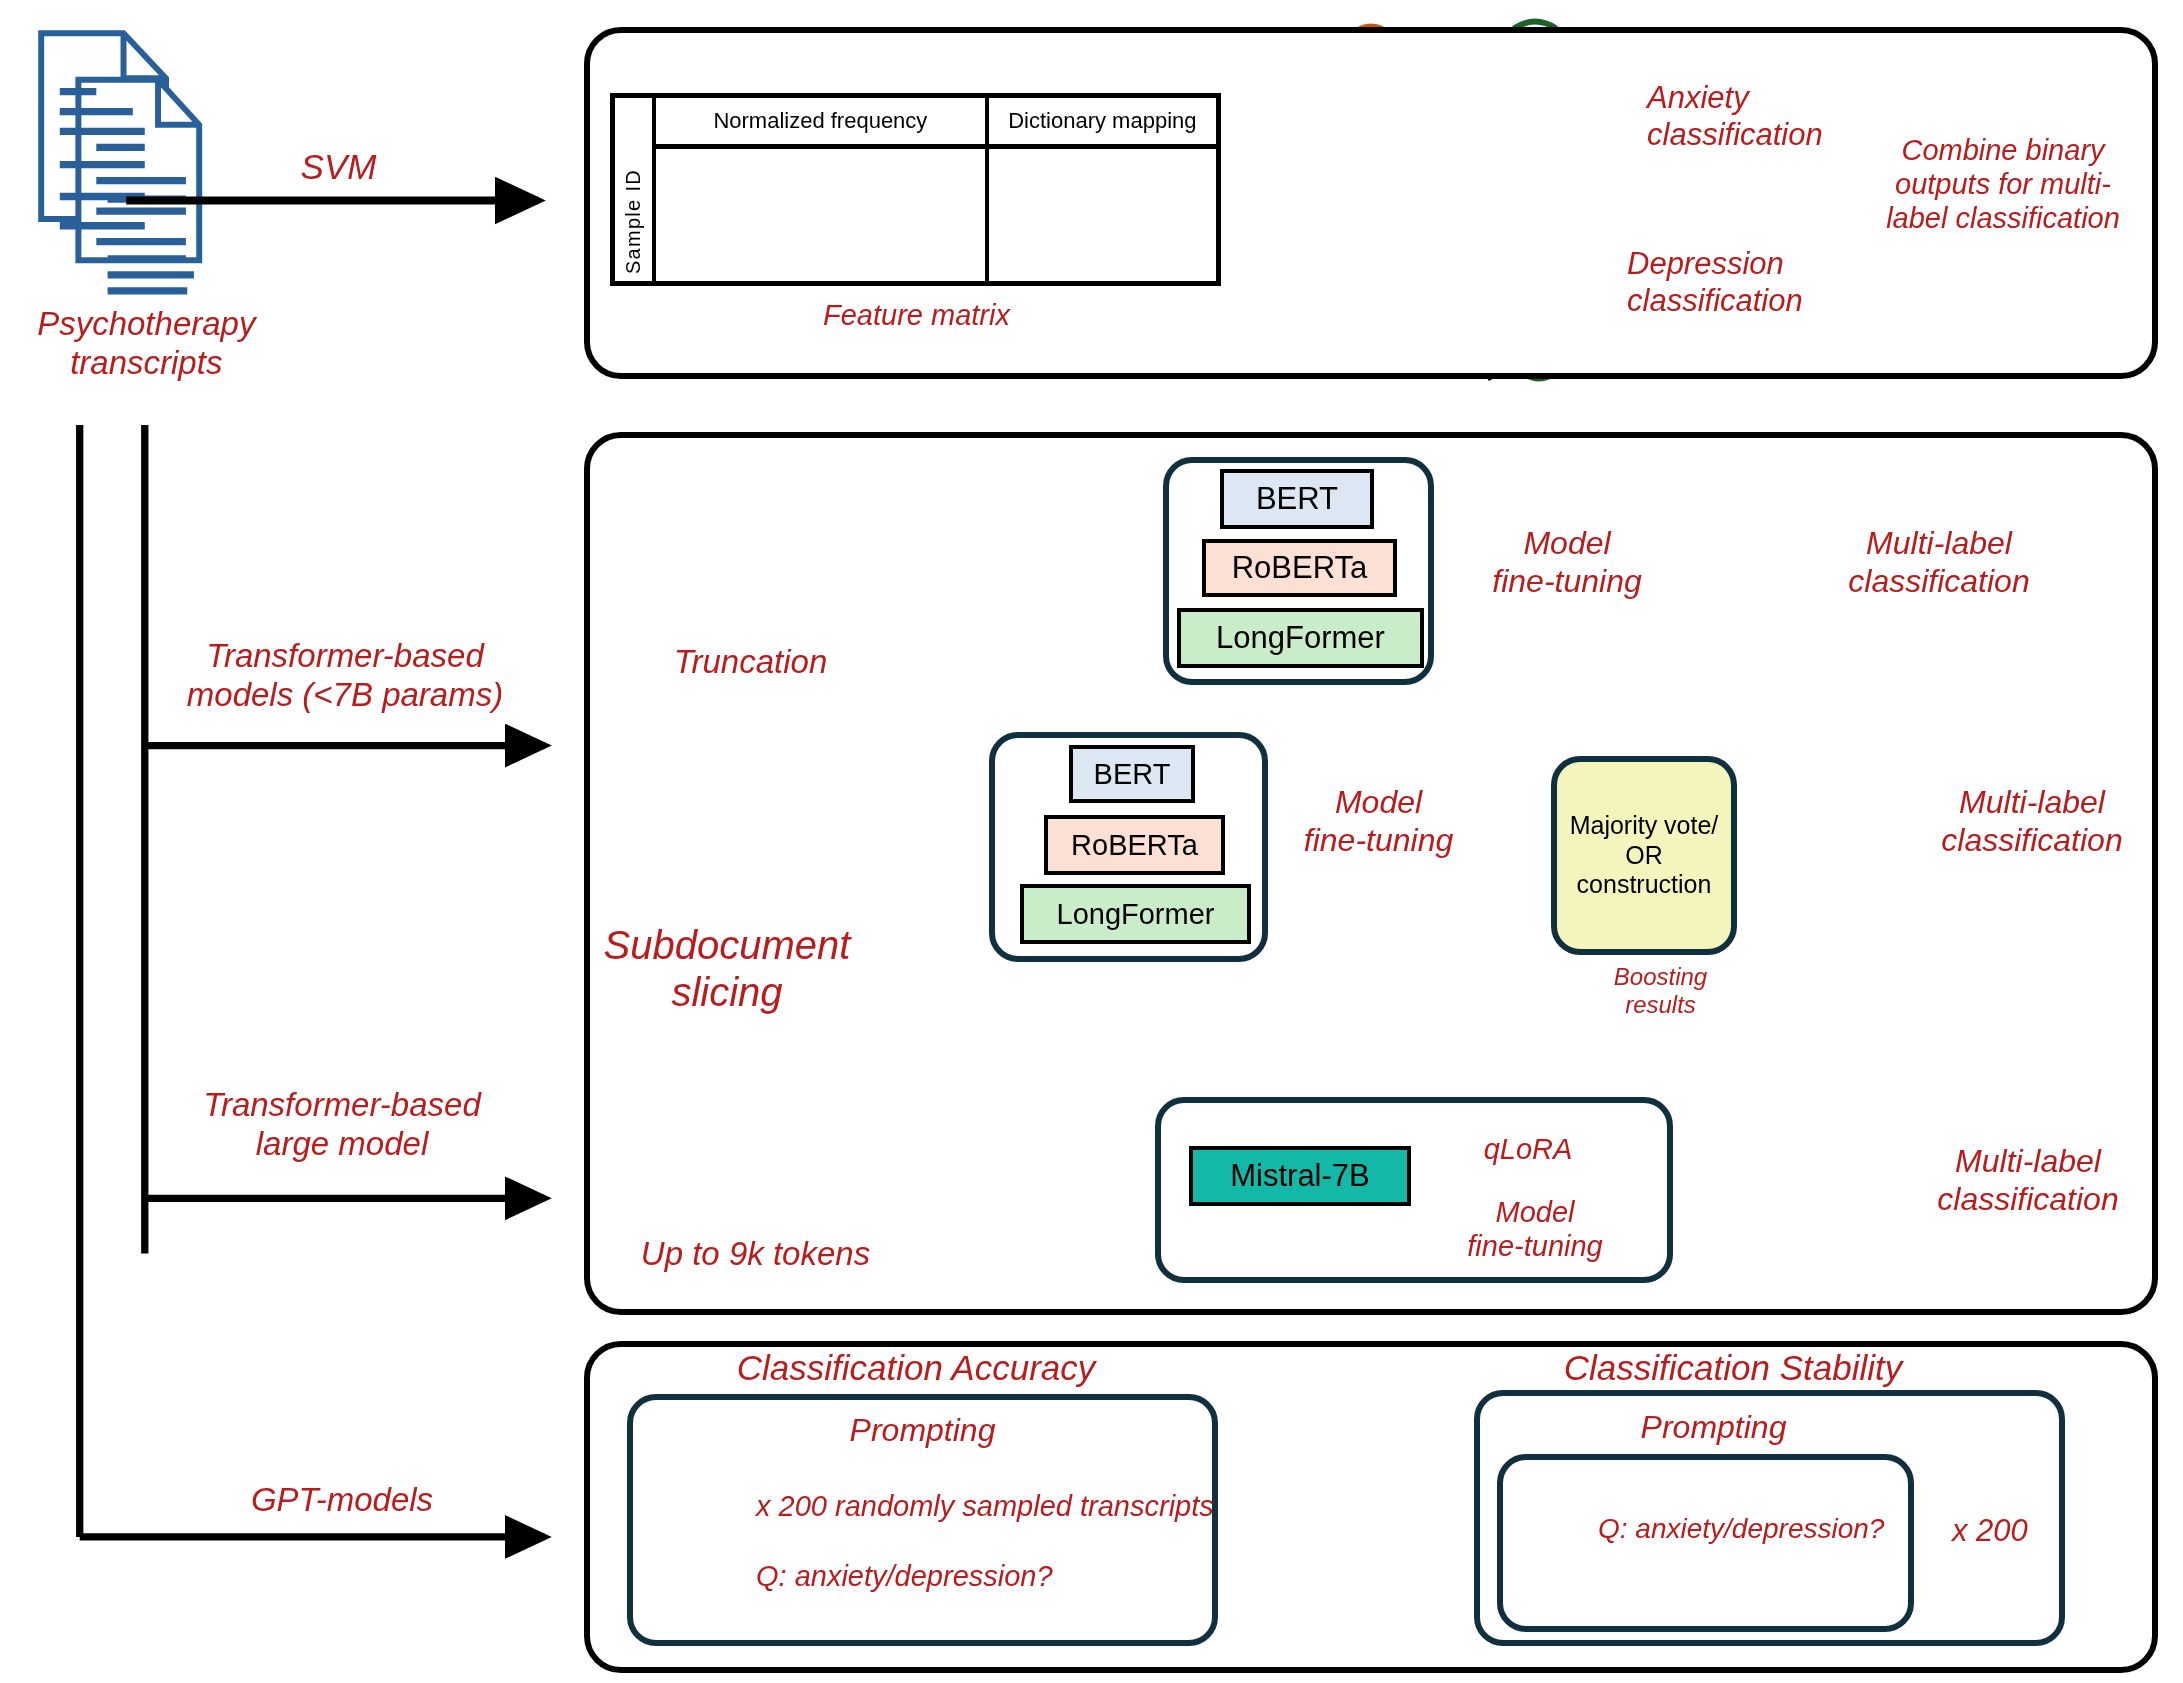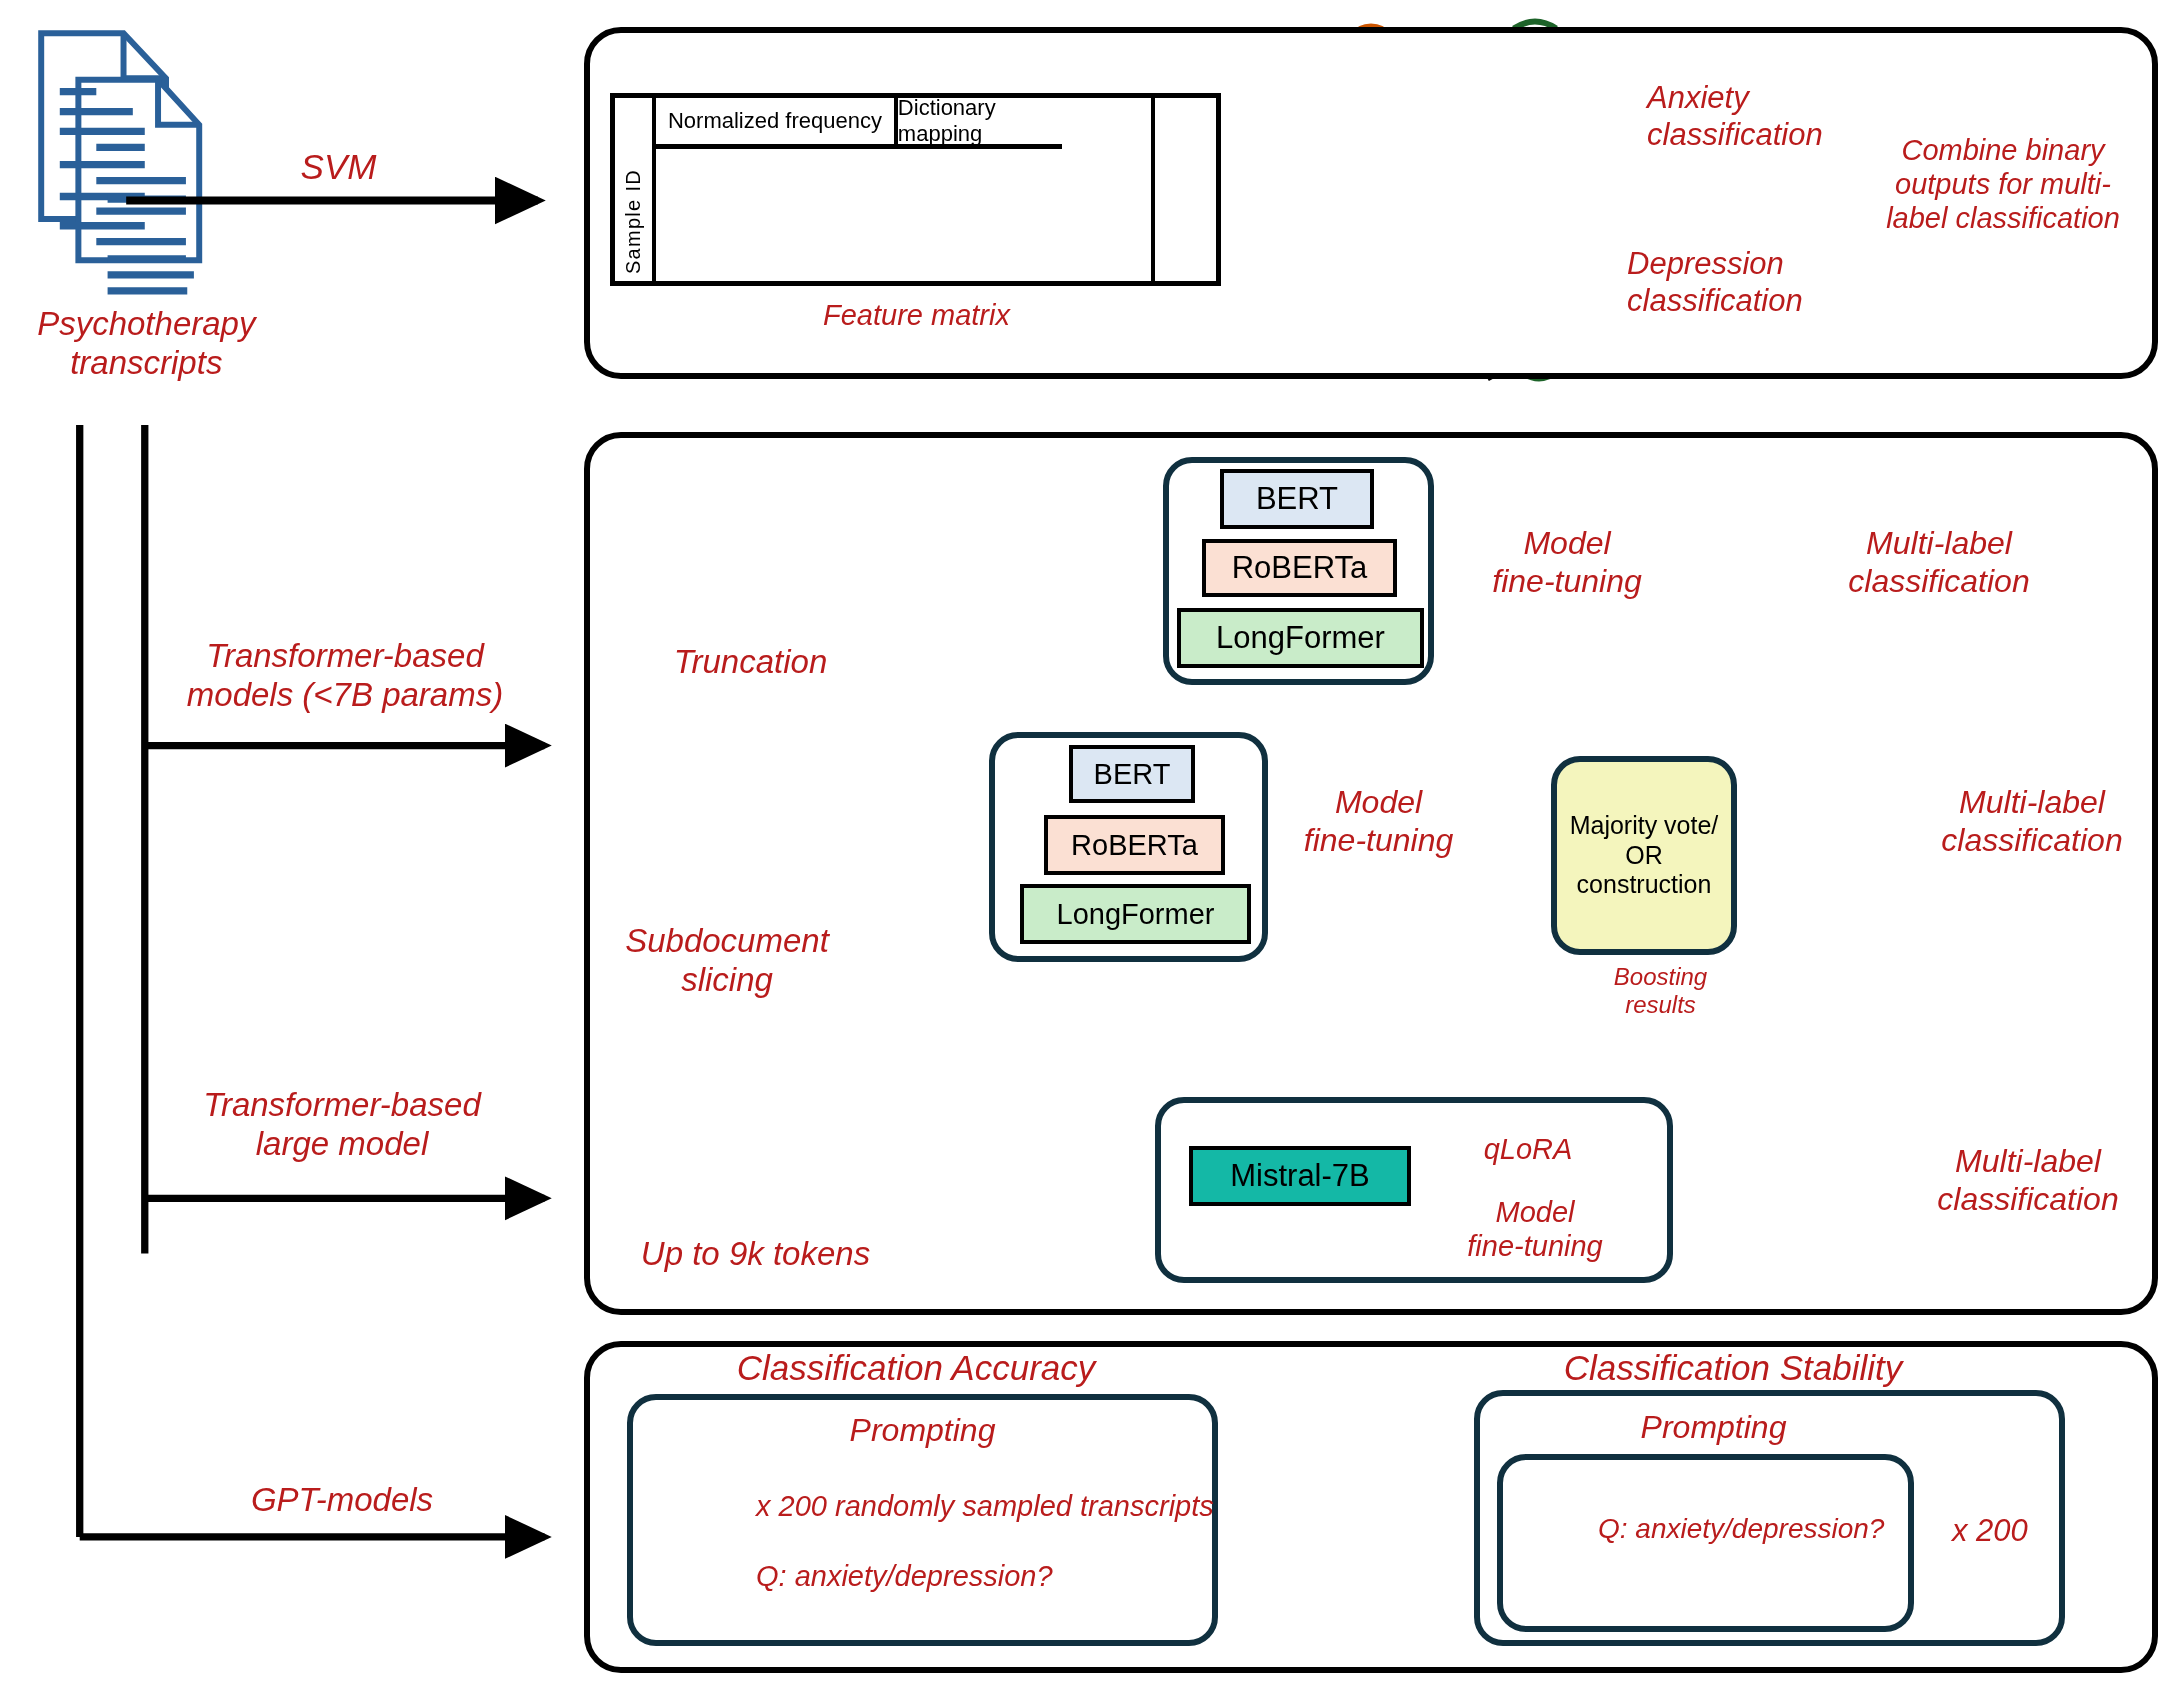--- a/index.html
+++ b/index.html
@@ -298,21 +298,21 @@
   </svg>
 
   <div class="panel" style="left:584px;top:26.6px;width:1574px;height:352px;"></div>
   <div class="panel" style="left:584px;top:432px;width:1574px;height:883px;"></div>
   <div class="panel" style="left:584px;top:1341px;width:1574px;height:332px;"></div>
 
   <div class="abs" style="left:610px;top:93px;width:611px;height:193px;border:5.3px solid #000;box-sizing:border-box;display:flex;">
     <div style="width:41px;border-right:4.6px solid #000;box-sizing:border-box;display:flex;align-items:flex-end;justify-content:center;padding-bottom:6.6px;">
       <span style="writing-mode:vertical-rl;transform:rotate(180deg);font-size:20px;letter-spacing:1.3px;">Sample ID</span>
     </div>
-    <div style="flex:1;display:flex;flex-direction:row;">
+    <div style="flex:1;display:flex;flex-direction:column;">
       <div style="height:46px;border-bottom:5.3px solid #000;display:flex;">
         <div style="flex:1.62;border-right:4.6px solid #000;display:flex;align-items:center;justify-content:center;">
           <span style="font-size:22px;">Normalized frequency</span>
         </div>
         <div style="flex:1.12;display:flex;align-items:center;justify-content:center;">
           <span style="font-size:22px;">Dictionary mapping</span>
         </div>
       </div>
       <div style="flex:1;display:flex;">
         <div style="flex:1.62;border-right:4.6px solid #000;"></div>
@@ -351,21 +351,21 @@
   </div>
   <div class="model-chip" style="left:1177px;top:608px;width:247px;height:60px;background:#c9ecc9;">
     <span style="font-size:31px;">LongFormer</span>
   </div>
 
   <div class="lbl txt ctr" style="left:1454px;top:525px;width:226px;font-size:32px;">Model
 fine-tuning</div>
   <div class="lbl txt ctr" style="left:1793px;top:525px;width:292px;font-size:32px;">Multi-label
 classification</div>
 
-  <div class="lbl txt ctr" style="left:584px;top:922px;width:286px;font-size:33px;">Subdocument
+  <div class="lbl txt ctr" style="left:584px;top:922px;width:286px;font-size:40px;">Subdocument
 slicing</div>
 
   <div class="inner-box" style="left:989px;top:732px;width:279px;height:230px;"></div>
   <div class="model-chip" style="left:1069px;top:745px;width:126px;height:58px;background:#dce7f3;">
     <span style="font-size:29px;">BERT</span>
   </div>
   <div class="model-chip" style="left:1044px;top:815px;width:181px;height:60px;background:#fbe0d3;">
     <span style="font-size:29px;">RoBERTa</span>
   </div>
   <div class="model-chip" style="left:1020px;top:884px;width:231px;height:60px;background:#c9ecc9;">

